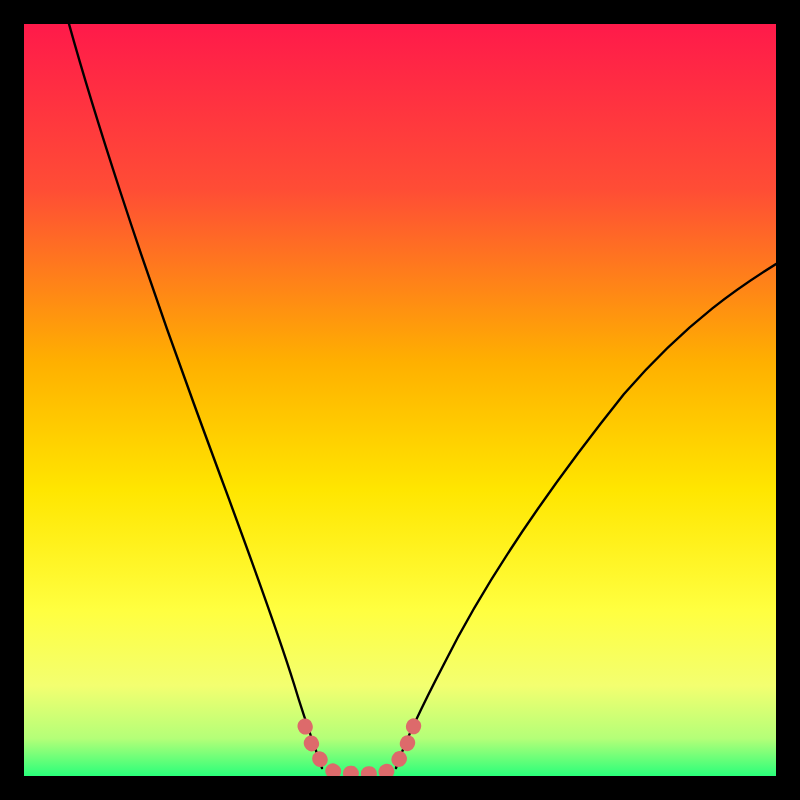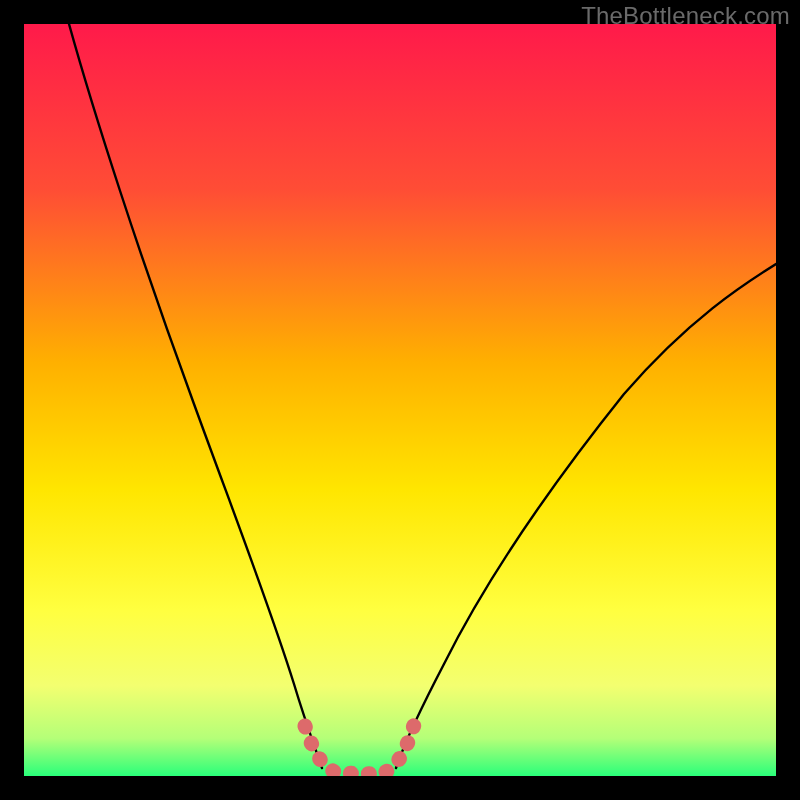--- a/index.html
+++ b/index.html
@@ -35,21 +35,20 @@
     width: 752px;
     height: 752px;
     display: block;
   }
 </style>
 </head>
 <body>
 
 <div class="frame">
 
-  <div class="watermark">TheBottleneck.com</div>
 
   <svg class="plot" viewBox="0 0 752 752" preserveAspectRatio="none">
     <defs>
       <linearGradient id="bg-grad" x1="0" y1="0" x2="0" y2="1">
         <stop offset="0%" stop-color="#ff1a4a"></stop>
         <stop offset="22%" stop-color="#ff4d35"></stop>
         <stop offset="45%" stop-color="#ffb000"></stop>
         <stop offset="62%" stop-color="#ffe600"></stop>
         <stop offset="78%" stop-color="#ffff40"></stop>
         <stop offset="88%" stop-color="#f3ff70"></stop>

